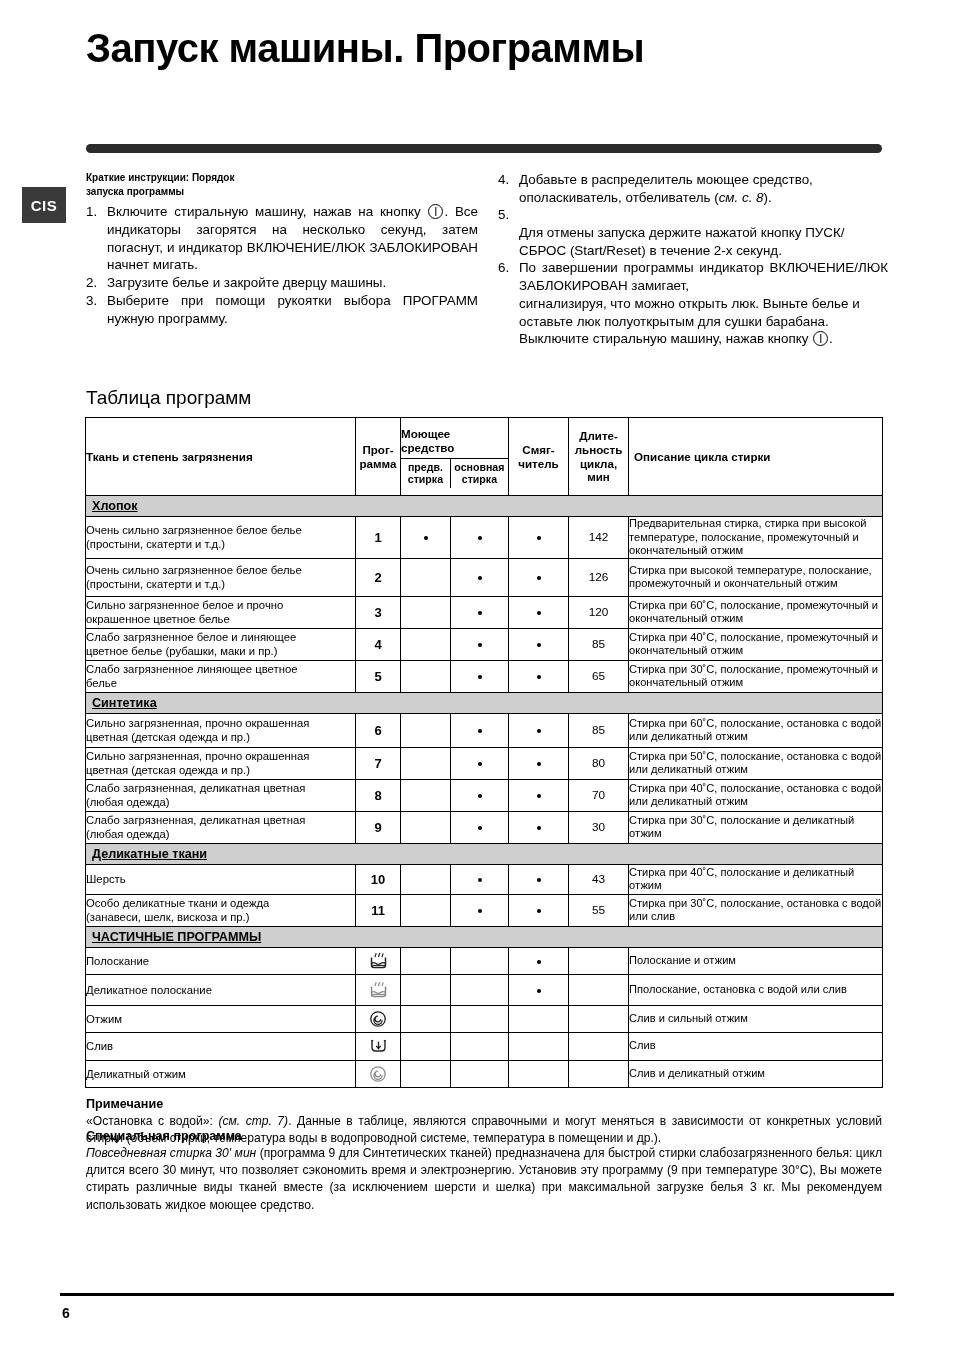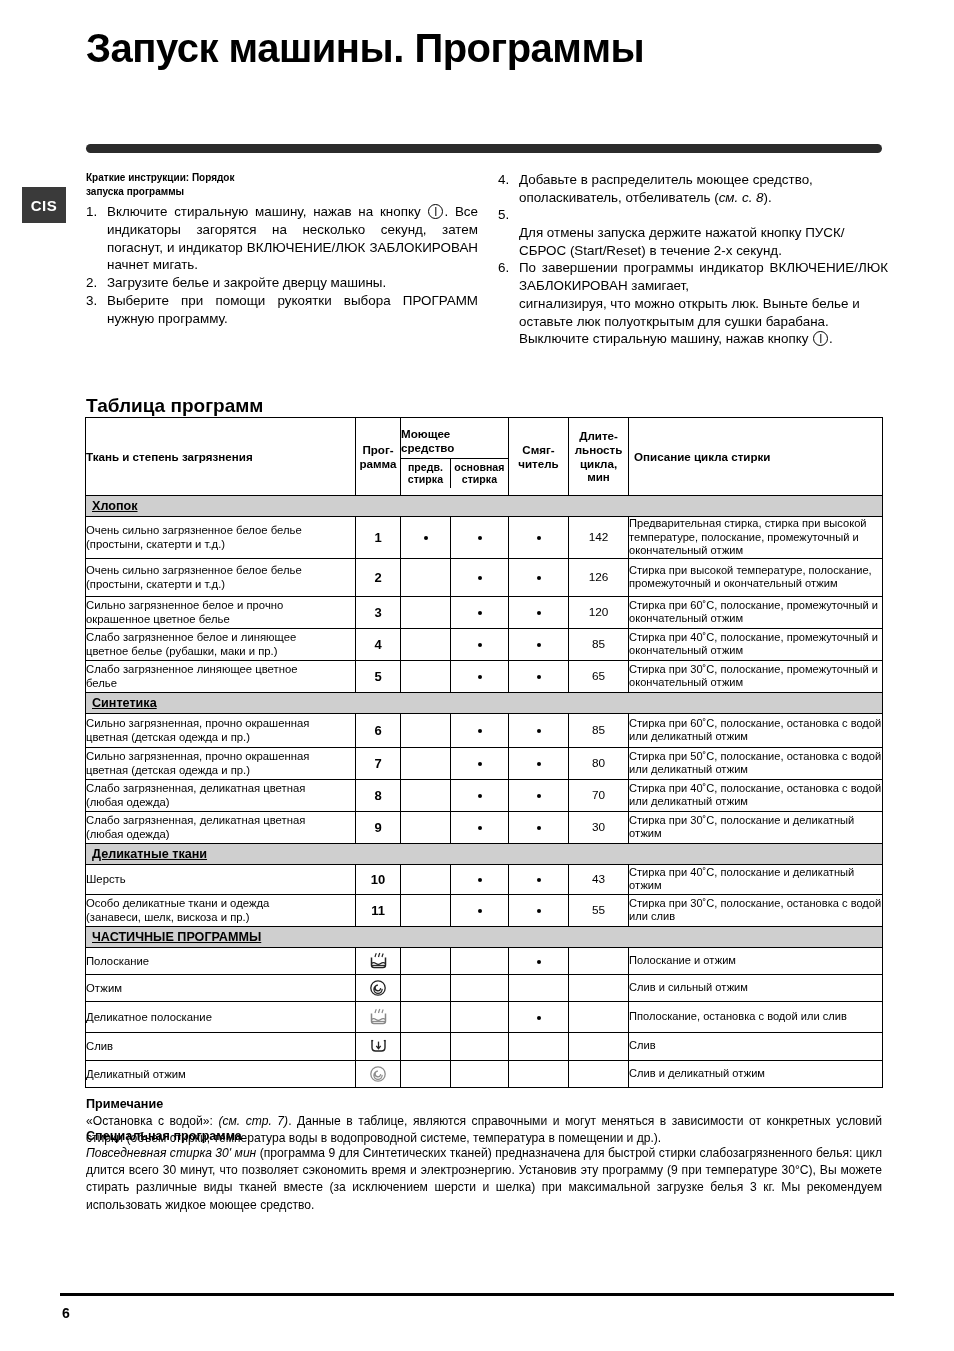--- a/index.html
+++ b/index.html
@@ -109,23 +109,23 @@
     left: 50%; top: 2px;
     width: 1.4px; height: 9px;
     background: #000;
     transform: translateX(-50%);
   }
 
   
   .tbl-title {
     position: absolute;
     left: 86px;
-    top: 395px;
+    top: 387px;
     font-size: 19px;
-    font-weight: bold;
+    font-weight: normal;
   }
   .prog-table {
     position: absolute;
     left: 85px;
     top: 417px;
     width: 797px;
     border-collapse: collapse;
     table-layout: fixed;
     font-size: 11.2px;
   }
@@ -523,54 +523,54 @@
             <line x1="2.5" y1="13.4" x2="16.5" y2="13.4" stroke="#222" stroke-width="1.1"></line>
           </svg>
         </td>
         <td class="c-dot blank"></td>
         <td class="c-dot blank"></td>
         <td class="c-dot"><span class="dot"></span></td>
         <td class="c-dur blank"></td>
         <td class="c-desc">Полоскание и отжим</td>
       </tr>
 
-      <tr style="height:27px;">
-        <td class="c-fabric">Отжим</td>
-        <td class="c-icon">
-          <svg class="icon-svg" width="18" height="18" viewBox="0 0 18 18">
-            <circle cx="9" cy="9" r="7.2" fill="none" stroke="#222" stroke-width="1.3"></circle>
-            <path d="M11.6 9.6 A2.8 2.8 0 1 1 9 6.2 A4.1 4.1 0 1 0 13.1 10.3" fill="none" stroke="#222" stroke-width="1.3" stroke-linecap="round"></path>
-          </svg>
-        </td>
-        <td class="c-dot blank"></td>
-        <td class="c-dot blank"></td>
-        <td class="c-dot blank"></td>
-        <td class="c-dur blank"></td>
-        <td class="c-desc">Слив и сильный отжим</td>
-      </tr>
-
       <tr style="height:31px;">
         <td class="c-fabric">Деликатное полоскание</td>
         <td class="c-icon">
           <svg class="icon-svg" width="19" height="18" viewBox="0 0 19 18">
             <path d="M2.5 5.5 L2.5 13 Q2.5 15.5 5 15.5 L14 15.5 Q16.5 15.5 16.5 13 L16.5 5.5" fill="none" stroke="#888" stroke-width="1.5"></path>
             <path d="M2.5 11.5 Q4.5 9.7 6.9 11.5 Q9.3 13.3 11.7 11.5 Q14.1 9.7 16.5 11.5" fill="none" stroke="#888" stroke-width="1.2"></path>
             <path d="M6 5 Q6.6 2.6 7.3 1.2" fill="none" stroke="#888" stroke-width="1.2"></path>
             <path d="M9.5 5 Q10.1 2.4 10.8 1" fill="none" stroke="#888" stroke-width="1.2"></path>
             <path d="M13 5 Q13.6 2.6 14.2 1.4" fill="none" stroke="#888" stroke-width="1.2"></path>
             <line x1="2.5" y1="13.4" x2="16.5" y2="13.4" stroke="#888" stroke-width="1.1"></line>
           </svg>
         </td>
         <td class="c-dot blank"></td>
         <td class="c-dot blank"></td>
         <td class="c-dot"><span class="dot"></span></td>
         <td class="c-dur blank"></td>
         <td class="c-desc">Пполоскание, остановка с водой или слив</td>
       </tr>
 
+      <tr style="height:27px;">
+        <td class="c-fabric">Отжим</td>
+        <td class="c-icon">
+          <svg class="icon-svg" width="18" height="18" viewBox="0 0 18 18">
+            <circle cx="9" cy="9" r="7.2" fill="none" stroke="#222" stroke-width="1.3"></circle>
+            <path d="M11.6 9.6 A2.8 2.8 0 1 1 9 6.2 A4.1 4.1 0 1 0 13.1 10.3" fill="none" stroke="#222" stroke-width="1.3" stroke-linecap="round"></path>
+          </svg>
+        </td>
+        <td class="c-dot blank"></td>
+        <td class="c-dot blank"></td>
+        <td class="c-dot blank"></td>
+        <td class="c-dur blank"></td>
+        <td class="c-desc">Слив и сильный отжим</td>
+      </tr>
+
       <tr style="height:28px;">
         <td class="c-fabric">Слив</td>
         <td class="c-icon">
           <svg class="icon-svg" width="19" height="16" viewBox="0 0 19 16">
             <path d="M3 3 L3 9.5 Q3 13 6.6 13 L12.4 13 Q16 13 16 9.5 L16 3" fill="none" stroke="#222" stroke-width="1.4"></path>
             <line x1="9.5" y1="3.6" x2="9.5" y2="10" stroke="#222" stroke-width="1.3"></line>
             <path d="M7.3 7.9 L9.5 10.6 L11.7 7.9" fill="none" stroke="#222" stroke-width="1.3"></path>
             <line x1="2.2" y1="2.6" x2="4.2" y2="2.6" stroke="#222" stroke-width="1.3"></line>
             <line x1="14.8" y1="2.6" x2="16.8" y2="2.6" stroke="#222" stroke-width="1.3"></line>
           </svg>

